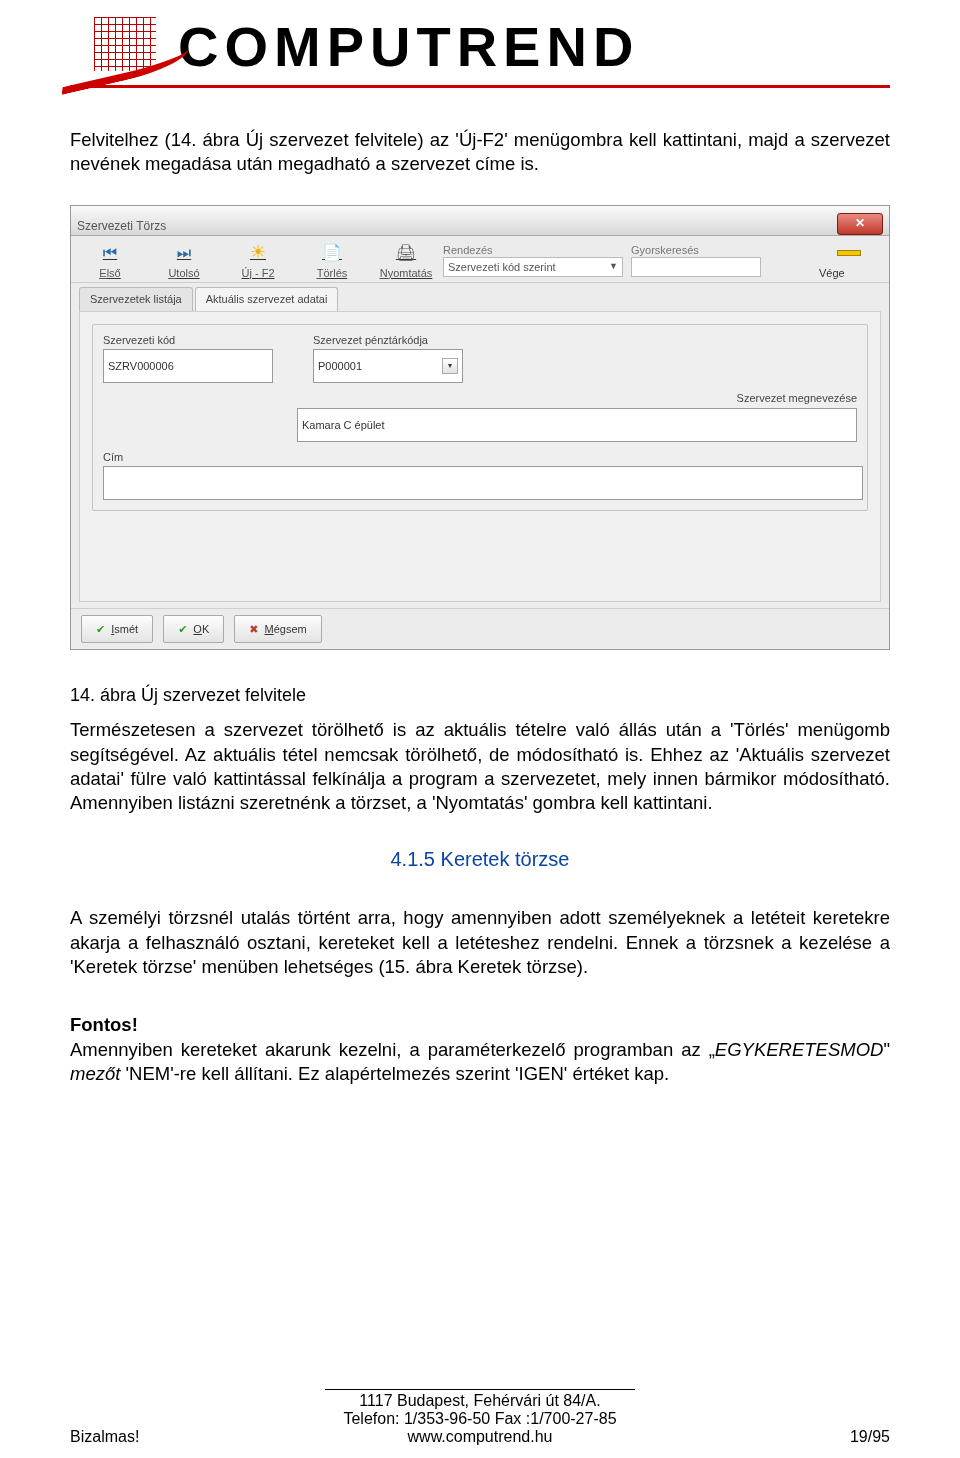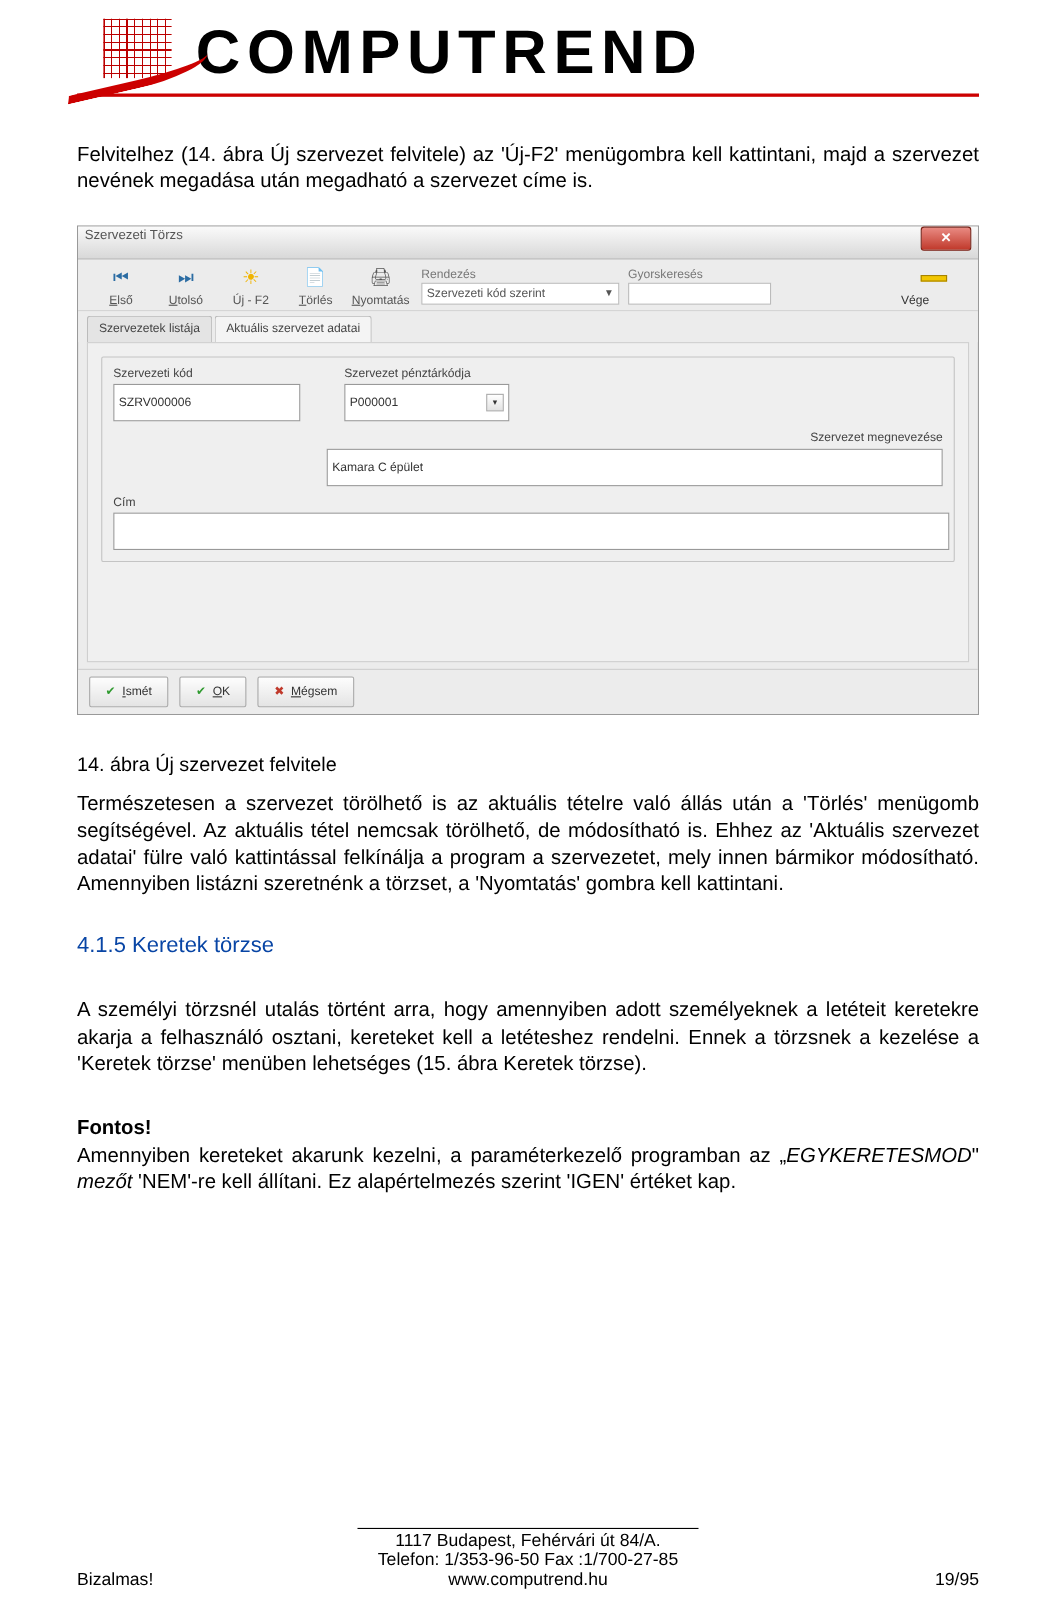--- a/index.html
+++ b/index.html
@@ -41,38 +41,38 @@
   .red-bar { height: 3px; background: #c00; margin: 2px 70px 0 70px; }
 
   
   .content {
     padding: 40px 70px 0 70px;
     font-size: 18.5px;
     line-height: 1.32;
   }
   .content p { margin-bottom: 10px; text-align: justify; }
   .caption { text-align: center; margin: 34px 0 24px 0; font-size: 18px;}
-  .section-head { color: #0845a5; font-size: 20px; margin: 30px 0 34px 0; font-weight: 400;}
+  .section-head { color: #0845a5; font-size: 20px; margin: 30px 0 34px 0; font-weight: 400; text-align: center;}
   .bold { font-weight: 700; }
   .italic { font-style: italic; }
 
   
   .app-window {
     width: 820px;
     margin: 28px auto 0 auto;
     border: 1px solid #999;
     background: #ececec;
     font-family: Tahoma, Arial, sans-serif;
     font-size: 12px;
     color: #333;
   }
   .titlebar {
     height: 30px;
     background: linear-gradient(#fafafa, #d8d8d8);
-    display: flex; align-items: flex-start;
+    display: flex; align-items: flex-end;
     padding: 0 6px;
     border-bottom: 1px solid #aaa;
   }
   .titlebar-title { flex: 1; color: #555; }
   .close-btn {
     width: 46px; height: 22px;
     background: linear-gradient(#e98a82, #c0392b);
     border: 1px solid #7a1d12;
     border-radius: 3px;
     color: #fff; text-align: center; line-height: 18px;
@@ -88,21 +88,21 @@
   .tb-btn {
     width: 58px; text-align: center;
     color: #555;
     font-size: 11px;
   }
   .tb-btn .ico {
     width: 30px; height: 22px; margin: 0 auto 2px auto;
     display: flex; align-items: center; justify-content: center;
   }
   .tb-btn .lbl .ul { text-decoration: underline; }
-  .tb-group { display: flex; gap: 1px; }
+  .tb-group { display: flex; gap: 16px; text-decoration: underline; }
   .tb-spacer { flex: 1; }
   .tb-field {
     display: flex; flex-direction: column; font-size: 11px; color: #777;
   }
   .tb-field .sel {
     width: 180px; height: 20px; border: 1px solid #bbb; background: #fff;
     display: flex; align-items: center; padding: 0 4px; margin-bottom: 3px;
     color: #555;
     justify-content: flex-end;
   }

